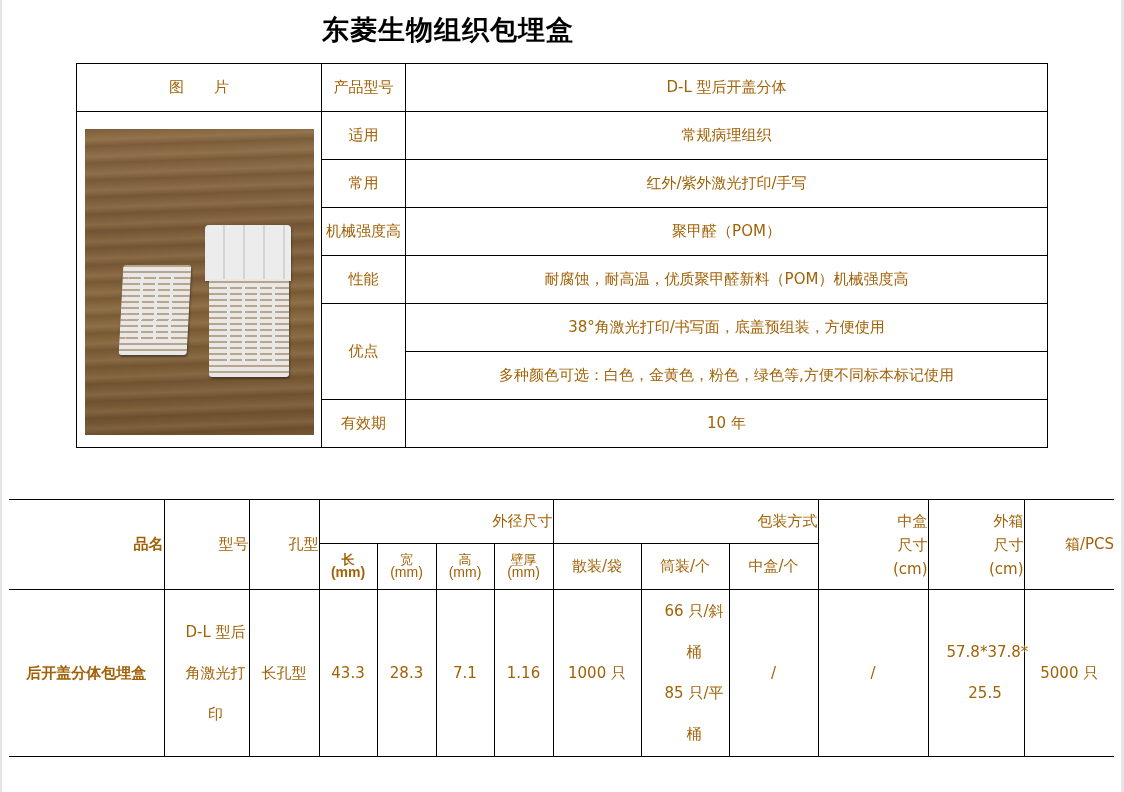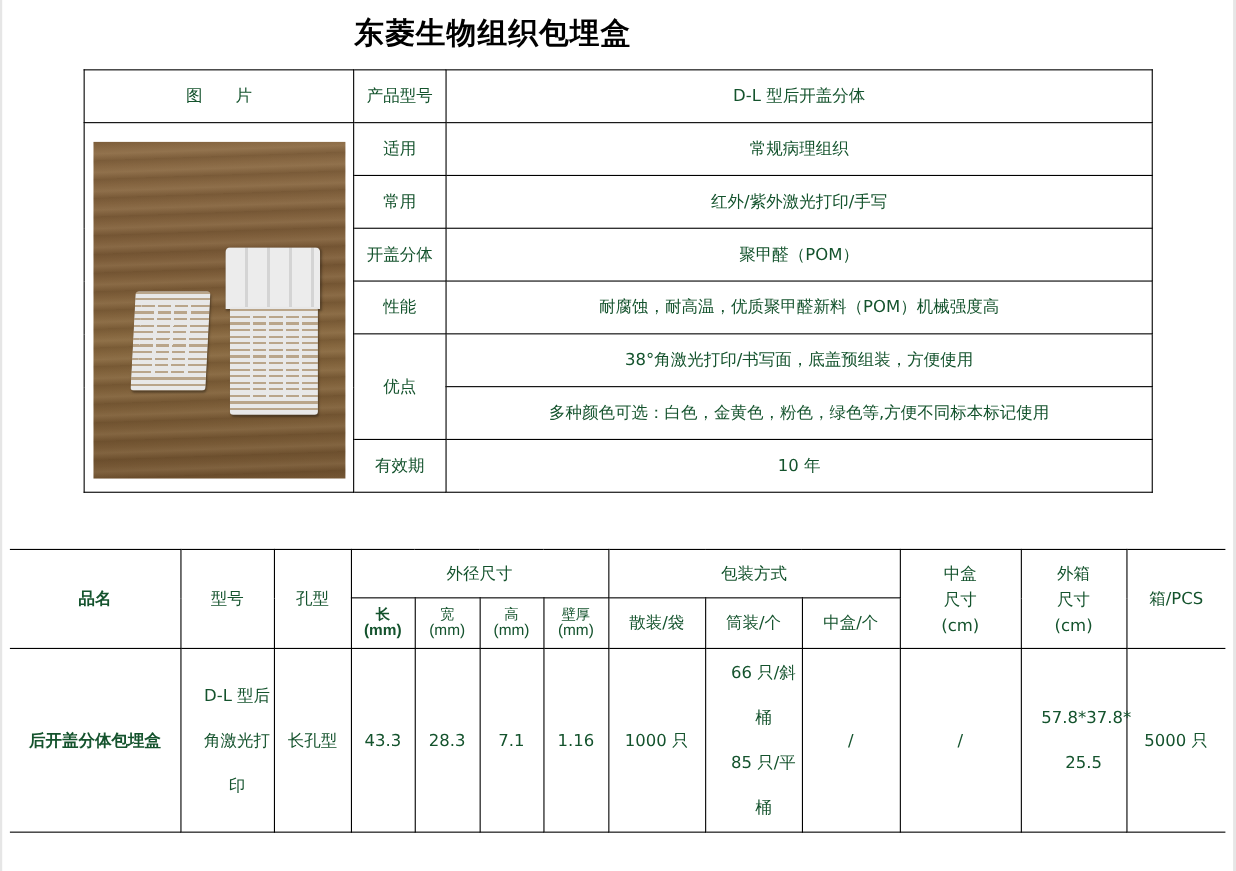--- a/index.html
+++ b/index.html
@@ -9,21 +9,21 @@
     font-family: "DejaVu Sans", "Liberation Sans", sans-serif;
     color: #111;
   }
   .edge-left { position: absolute; left: 0; top: 0; width: 2px; height: 792px; background: #e6e6e6; }
   .edge-right { position: absolute; right: 0; top: 0; width: 3px; height: 792px; background: #e6e6e6; }
   .title {
     position: absolute; left: 0; width: 896px; top: 12px; text-align: center;
     font-size: 27px; font-weight: bold; letter-spacing: 1px; color: #000;
   }
   table { border-collapse: collapse; position: absolute; table-layout: fixed; }
-  td { padding: 0; text-align: center; vertical-align: middle; font-size: 15px; color: #14532d; }
+  td { padding: 0; text-align: center; vertical-align: middle; font-size: 15px; color: #a16207; }
 
   
   .spec { left: 76px; top: 63px; width: 972px; }
   .spec td { border: 1.5px solid #000; height: 47px; }
   .spec .c-img { width: 245px; }
   .spec .c-lab { width: 84px; }
   .spec .img-cell { vertical-align: top; padding-top: 17px; }
   .photo {
     width: 229px; height: 306px; margin-left: 8px; position: relative; overflow: hidden;
     background:
@@ -48,21 +48,21 @@
     border-radius: 4px 4px 0 0;
     background-image: repeating-linear-gradient(90deg, #ececec 0px, #ececec 18px, #d4d4d4 18px, #d4d4d4 20px);
     box-shadow: 1px 1px 2px rgba(0,0,0,0.3);
   }
 
   
   .prod { left: 9px; top: 499px; width: 1105px; }
   .prod td { border: 1.2px solid #000; }
   .prod tr td:first-child { border-left: none; font-weight: bold; }
   .prod tr td.last { border-right: none; }
-  .prod .h1 td { height: 43px; }
+  .prod .h1 td { height: 43px; text-align: right; }
   .prod .h2 td { height: 45px; }
   .prod .data td { height: 166px; }
   .unit { display: block; font-family: "Liberation Sans", sans-serif; font-size: 14px; line-height: 13px; }
   .unit-top { display: block; font-size: 13px; line-height: 12px; }
   .lh2 { line-height: 41px; padding-left: 18px; }
   .lh3 { line-height: 24px; }
 </style>
 </head>
 <body>
 
@@ -96,21 +96,21 @@
       </div>
     </td>
     <td>适用</td>
     <td>常规病理组织</td>
   </tr>
   <tr>
     <td>常用</td>
     <td>红外/紫外激光打印/手写</td>
   </tr>
   <tr>
-    <td>开盖分体</td>
+    <td>机械强度高</td>
     <td>聚甲醛（POM）</td>
   </tr>
   <tr>
     <td>性能</td>
     <td>耐腐蚀，耐高温，优质聚甲醛新料（POM）机械强度高</td>
   </tr>
   <tr>
     <td rowspan="2">优点</td>
     <td>38°角激光打印/书写面，底盖预组装，方便使用</td>
   </tr>

